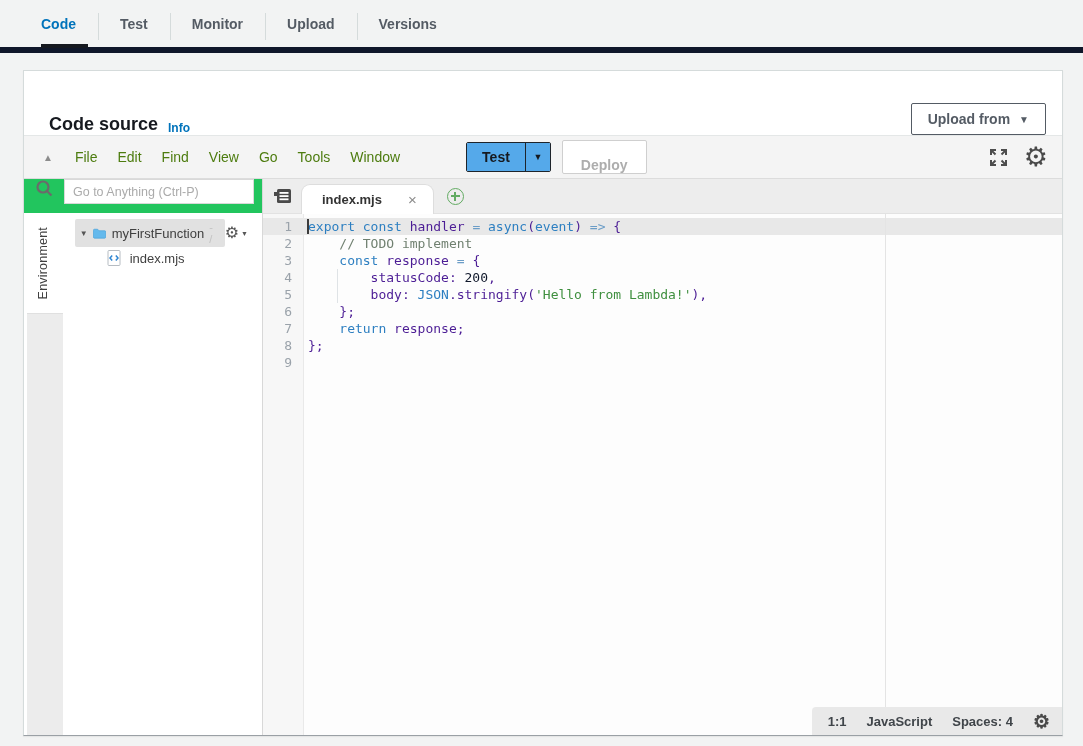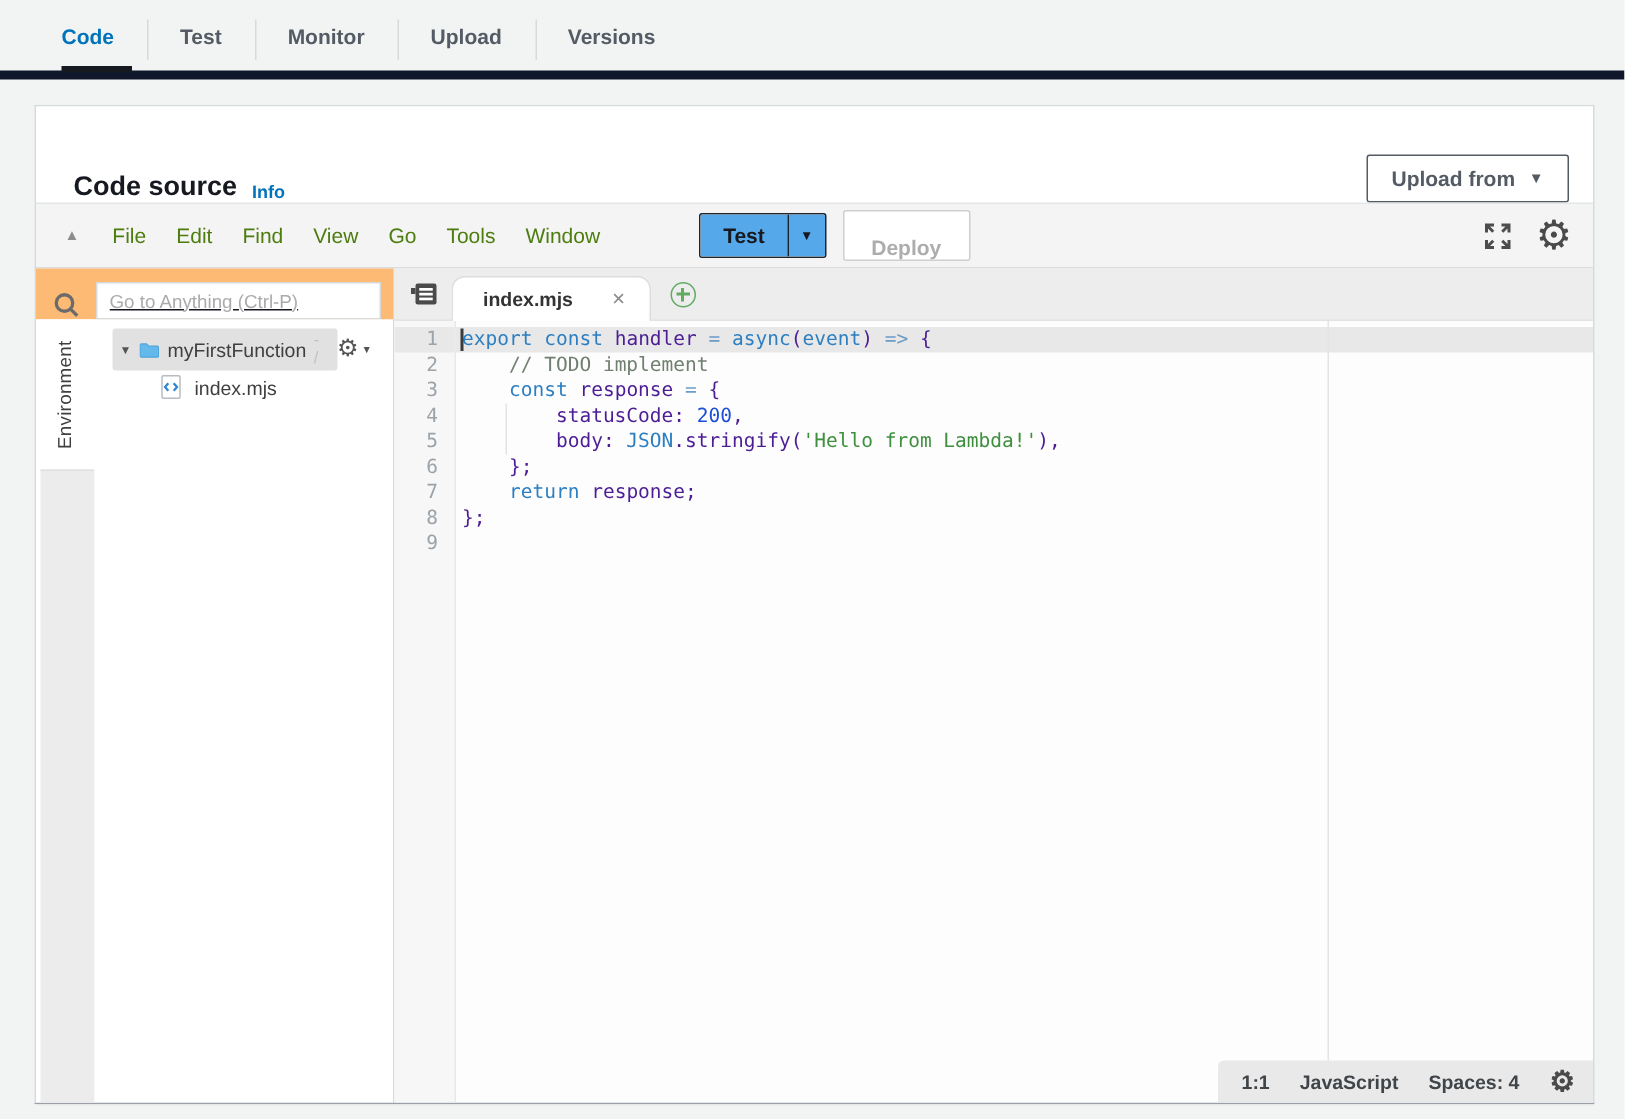--- a/index.html
+++ b/index.html
@@ -42,21 +42,21 @@
   .test-caret { background:#55a9ea; border:none; border-left:1px solid #1e242b; width:25px; font-size:9px; color:#16191f; cursor:pointer; }
   .deploy-btn { margin-left:11px; height:30px; background:#fff; border:1px solid #cfcfcf; border-radius:2px;
                 font-family:inherit; font-size:14px; font-weight:bold; color:#adadad; padding:16px 18px; cursor:default; }
   .menubar-spacer { flex:1; }
   .fullscreen-ic { margin-right:16px; cursor:pointer; display:flex; }
   .gear-big { font-size:27px; color:#4a4a4a; margin-right:14px; line-height:1; cursor:pointer; }
 
   
   .ide-body { flex:1; display:flex; min-height:0; }
   .left-region { width:238px; display:flex; flex-direction:column; }
-  .search-row { height:34px; background:#fdba74; display:flex; align-items:flex-end;text-decoration:underline; }
+  .search-row { height:34px; background:#22c55e; display:flex; align-items:flex-start; }
   .search-ic { width:40px; display:flex; justify-content:center; cursor:pointer; }
   .search-input { flex:1; height:25px; margin-right:8px; border:1px solid #d9d9d9; background:#fff;
                   font-family:inherit; font-size:12.5px; color:#333; padding:0 8px; outline:none; }
   .search-input::placeholder { color:#ababab; }
   .left-lower { flex:1; display:flex; min-height:0; }
   .env-strip { width:40px; display:flex; flex-direction:column; background:#fff; }
   .env-tab { height:100px; display:flex; align-items:center; justify-content:center; background:#fff; cursor:pointer; }
   .env-label { writing-mode:vertical-rl; transform:rotate(180deg); font-size:12.5px; color:#3f3f3f; letter-spacing:.2px; }
   .env-rest { flex:1; background:#ececec; margin-left:3px; border-top:1px solid #e0e0e0; }
   .tree { flex:1; background:#fff; padding-top:9px; }
@@ -89,21 +89,21 @@
   .gutter { width:41px; background:#f7f7f7; border-right:1px solid #e9e9e9; padding-top:4px;
             font-family:"DejaVu Sans Mono", monospace; font-size:13px; line-height:17px; color:#9aa2aa; text-align:right; }
   .gutter-num { padding-right:11px; height:17px; }
   .gutter-num.active { background:#e8e8e8; }
   .code-pane { flex:1; padding:4px 0 0 4px; font-family:"DejaVu Sans Mono", monospace; font-size:13px; line-height:17px; position:relative; }
   .code-line { height:17px; white-space:pre; }
   .code-line.active { background:#e8e8e8; margin-left:-4px; padding-left:4px; }
   .tok-d { color:#4c1d95; }
   .tok-kw { color:#2d7fc1; }
   .tok-op { color:#6b9dc7; }
-  .tok-num { color:#1d4ed8; }
+  .tok-num { color:#0f172a; }
   .tok-str { color:#3f8f3f; }
   .tok-com { color:#708070; }
   .cursor-caret { position:absolute; left:3px; top:5px; width:2px; height:15px; background:#3b3b3b; }
   .print-margin { position:absolute; top:0; bottom:0; left:581px; width:1px; background:#e4e4e4; }
   .indent-guide { position:absolute; left:33px; top:55px; height:34px; width:1px; background:#dfe3e6; }
 
   .statusbar { position:absolute; right:0; bottom:0; height:28px; background:#e9e9e9; border-radius:4px 0 0 0;
                display:flex; align-items:center; gap:20px; padding:0 12px 0 16px;
                font-size:13px; font-weight:bold; color:#40454a; }
   .statusbar .item { cursor:pointer; }

